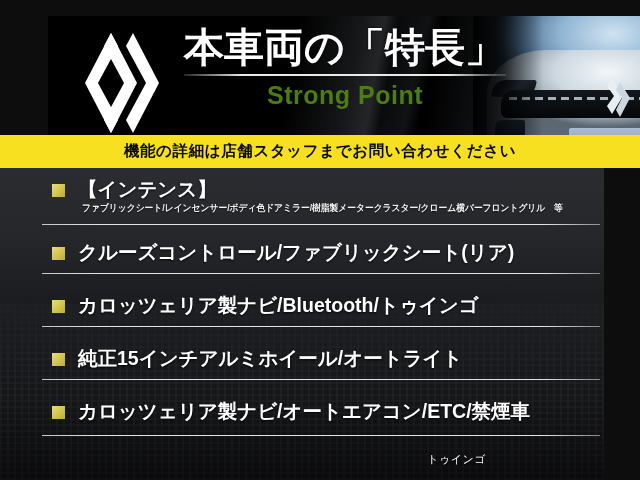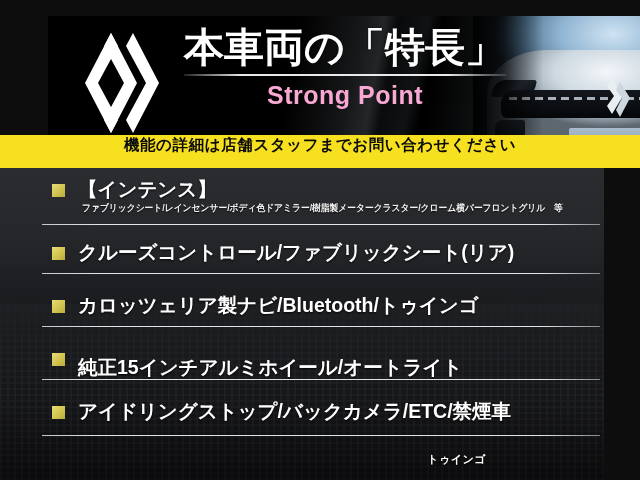--- a/index.html
+++ b/index.html
@@ -63,21 +63,21 @@
   .title-rule {
     margin-top: 4px;
     width: 322px;
     height: 2px;
     background: linear-gradient(90deg, rgba(235,235,235,0.15) 0%, rgba(245,245,245,0.95) 18%, rgba(245,245,245,0.95) 82%, rgba(235,235,235,0.15) 100%);
   }
   .title-sub {
     margin-top: 5px;
     text-align: center;
     width: 322px;
-    color: #f9a8d4;
+    color: #4d7c0f;
     font-size: 25px;
     font-weight: bold;
     letter-spacing: 0.5px;
   }
 
   
   .car-photo {
     position: absolute;
     right: 0; top: 0;
     width: 215px; height: 135px;
@@ -148,20 +148,21 @@
     background: linear-gradient(90deg, #000 0%, rgba(0,0,0,0.72) 42%, rgba(0,0,0,0) 100%);
   }
 
   
   .banner {
     position: absolute;
     left: 0; top: 135px;
     width: 640px; height: 33px;
     background: #f6e01f;
     display: flex;
+    align-items: center;
     justify-content: center;
   }
   .banner-text {
     color: #0b0b0b;
     font-size: 15.5px;
     font-weight: bold;
     letter-spacing: 0.6px;
     white-space: nowrap;
   }
 
@@ -248,21 +249,21 @@
     left: 42px;
     width: 558px;
     height: 1px;
     background: linear-gradient(90deg, rgba(225,228,232,0.85) 0%, rgba(235,238,242,0.95) 10%, rgba(235,238,242,0.95) 90%, rgba(225,228,232,0.55) 100%);
   }
   .footer-model {
     position: absolute;
     right: 118px;
     color: #ffffff;
     font-size: 11px;
-    font-weight: bold;
+    font-weight: normal;
     letter-spacing: 0.5px;
     white-space: nowrap;
     text-shadow: 0 1px 2px rgba(0,0,0,0.9);
   }
 </style>
 </head>
 <body>
 
 <div id="page">
 
@@ -323,27 +324,27 @@
       </div>
 
       <div class="feature" style="top:115px">
         <div class="bullet" style="top:17px"></div>
         <div class="feature-label" style="top:9px">カロッツェリア製ナビ/Bluetooth/トゥインゴ</div>
         <div class="divider" style="top:43px"></div>
       </div>
 
       <div class="feature" style="top:168px">
         <div class="bullet" style="top:17px"></div>
-        <div class="feature-label" style="top:18px">純正15インチアルミホイール/オートライト</div>
+        <div class="feature-label" style="top:9px">純正15インチアルミホイール/オートライト</div>
         <div class="divider" style="top:43px"></div>
       </div>
 
       <div class="feature" style="top:221px">
         <div class="bullet" style="top:17px"></div>
-        <div class="feature-label" style="top:9px">アイドリングストップ/バックカメラ/ETC/禁煙車</div>
+        <div class="feature-label" style="top:9px">カロッツェリア製ナビ/オートエアコン/ETC/禁煙車</div>
         <div class="divider" style="top:46px"></div>
       </div>
 
     </div>
 
     <div class="footer-model" style="top:284px">トゥインゴ</div>
   </div>
 
 </div>
 

